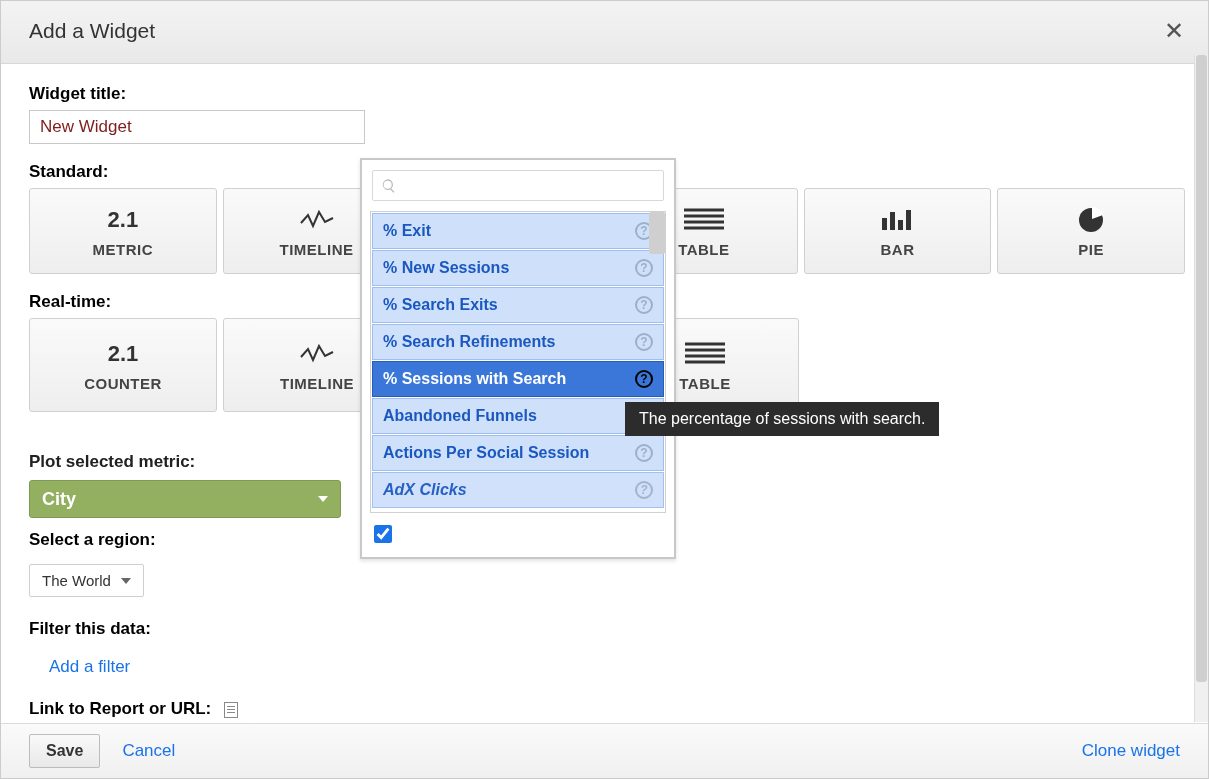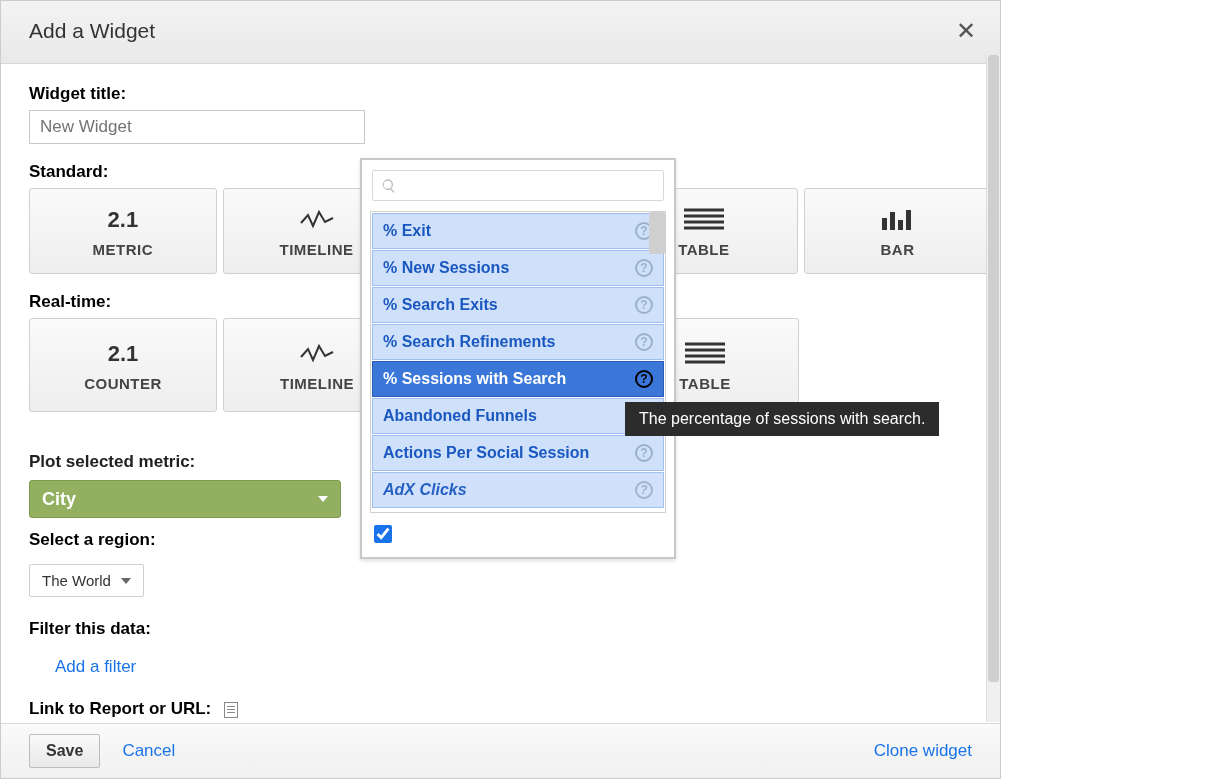--- a/index.html
+++ b/index.html
@@ -6,21 +6,21 @@
   body {
     font-family: Arial, Helvetica, sans-serif;
     background: #fff;
     width: 1209px;
     height: 779px;
     overflow: hidden;
     position: relative;
     color: #212121;
   }
   .dialog {
-    width: 1001px;
+    width: 1209px;
     height: 779px;
     border: 1px solid #ccc;
     display: flex;
     flex-direction: column;
     position: relative;
   }
   .dialog-header {
     background: linear-gradient(#f3f3f3, #e9e9e9);
     border-bottom: 1px solid #d8d8d8;
     padding: 12px 16px 14px 28px;
@@ -49,21 +49,21 @@
     font-size: 17px;
     font-weight: bold;
     color: #000;
     margin-bottom: 6px;
   }
   .title-input {
     width: 336px;
     border: 1px solid #c8c8c8;
     padding: 6px 10px;
     font-size: 17px;
-    color: #737373;
+    color: #7f1d1d;
     margin-bottom: 18px;
   }
   .types-row {
     display: flex;
     gap: 0;
     margin-bottom: 18px;
     width: 1156px;
   }
   .types-row .type-card {
     flex: 1;
@@ -347,21 +347,21 @@
     <div class="spacer-sm"></div>
     <div class="section-label" style="font-size:17px;">Select a region:</div>
     <div class="region-select">
       <span>The World</span>
       <span class="caret-g2"></span>
     </div>
 
     <div class="spacer-md"></div>
     <div class="section-label" style="font-size:17px;">Filter this data:</div>
     <div class="spacer-sm"></div>
-    <span class="link-text" style="margin-left:26px;">Add a filter</span>
+    <span class="link-text" style="margin-left:20px;">Add a filter</span>
 
     <div class="spacer-md"></div>
     <div>
       <span class="section-label" style="font-size:17px; display:inline;">Link to Report or URL:</span>
       <span class="doc-icon"></span>
     </div>
 
     
     <div class="popover">
       <div class="pop-search">

